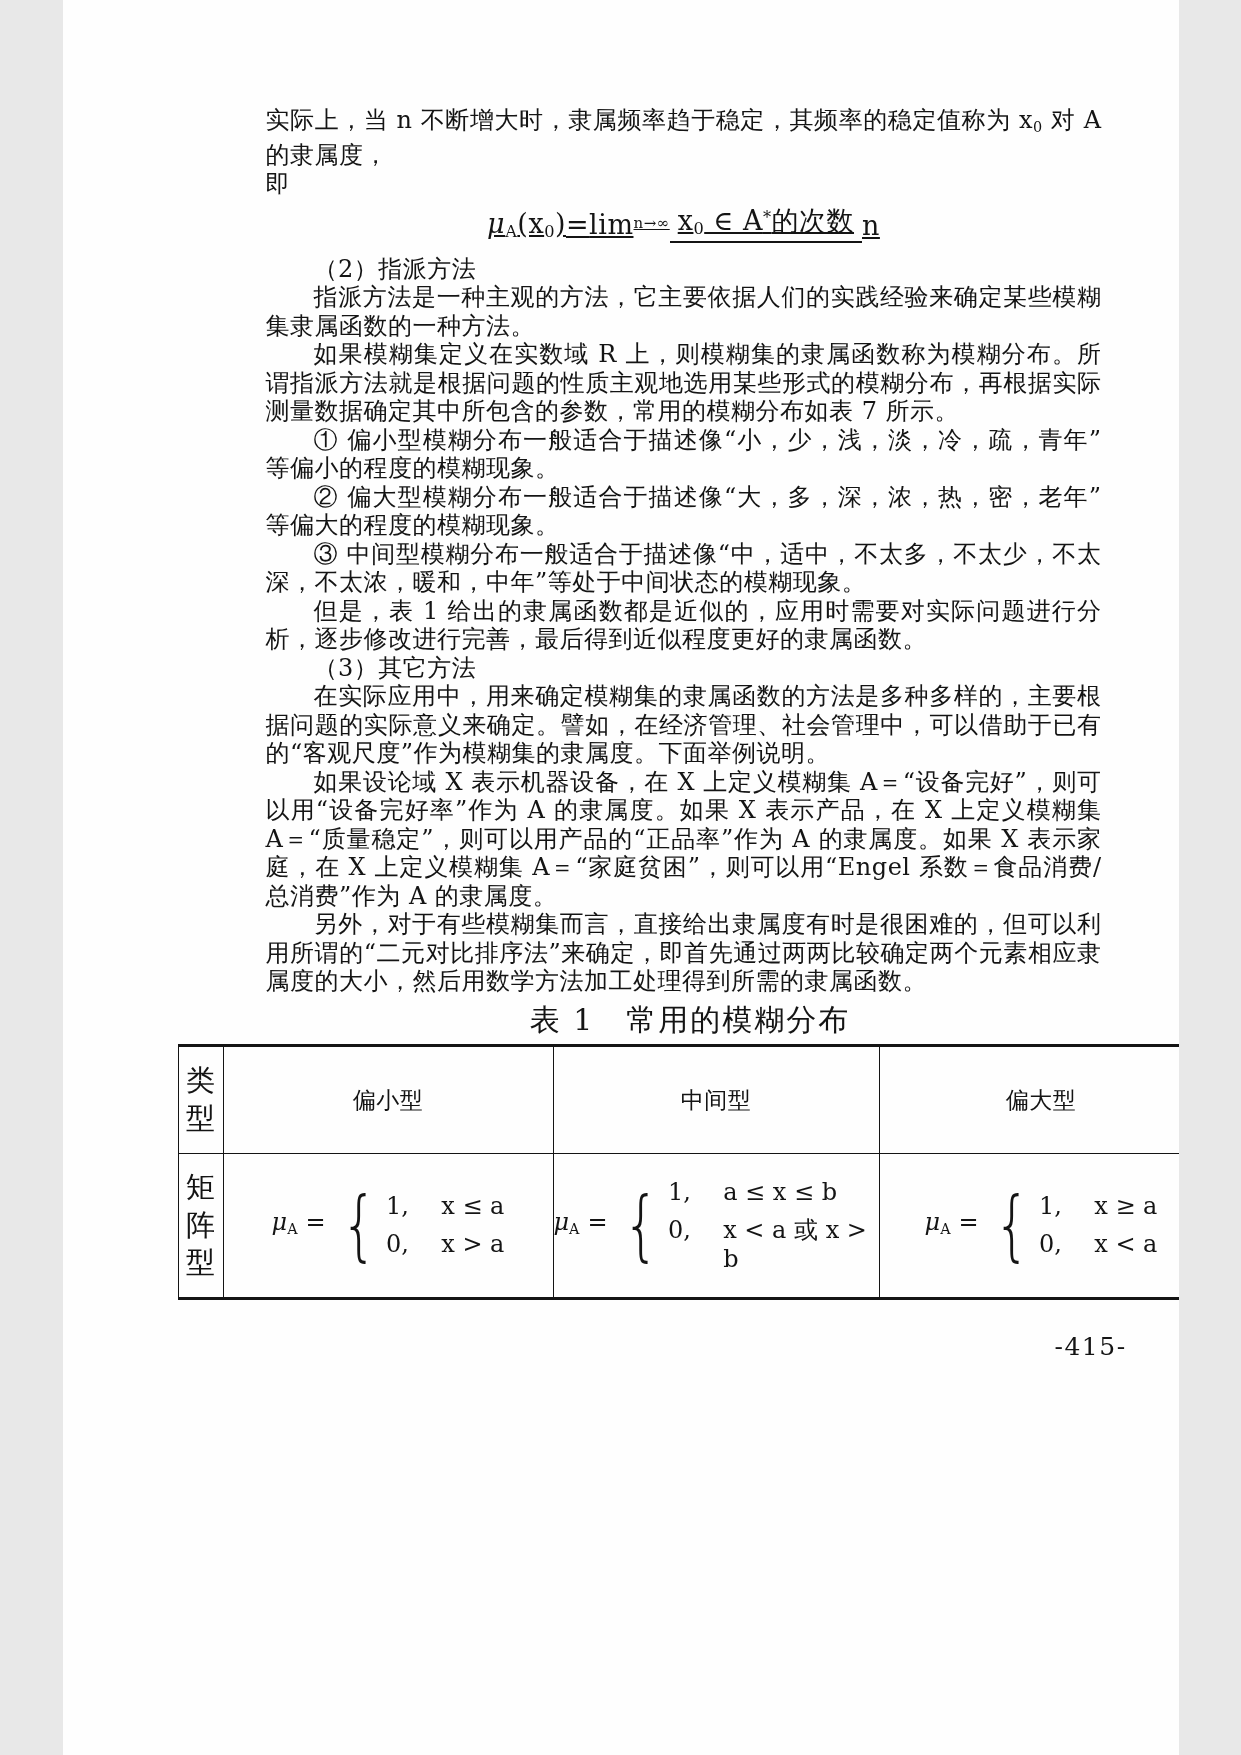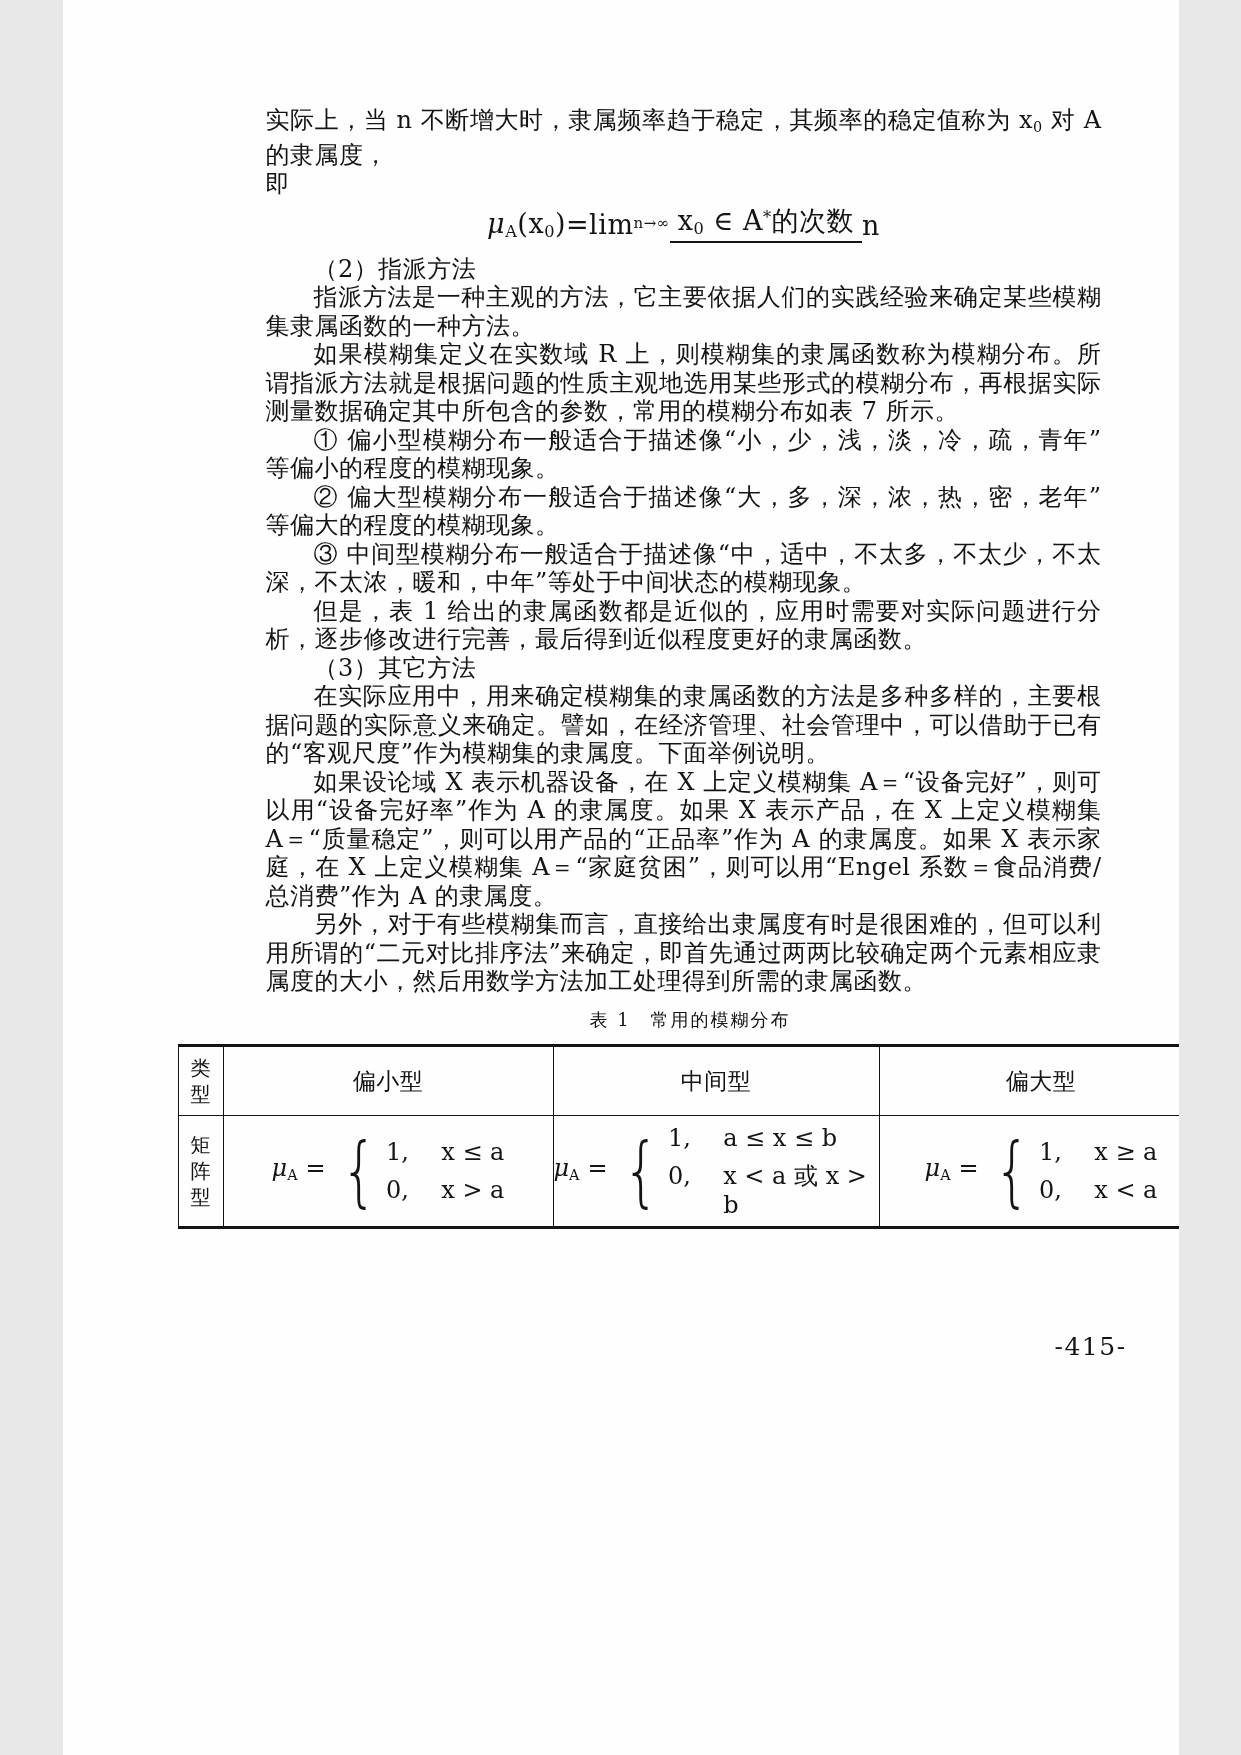--- a/index.html
+++ b/index.html
@@ -31,33 +31,34 @@
   
   .formula {
     display: flex;
     justify-content: center;
     align-items: center;
     gap: 0;
     margin: 8px 0 12px;
     font-size: 27px;
     line-height: 1.1;
     text-indent: 0;
+    text-decoration: underline;
   }
   .formula .mu { font-style: italic; }
   .f-lim { display: inline-flex; flex-direction: row; align-items: center; }
   .f-limsub { font-size: 15px; margin-top: -2px; }
   .f-frac { display: inline-flex; align-items: center; }
   .f-num { border-bottom: 2px solid #141414; padding: 0 8px 3px; }
   .f-den { padding-top: 3px; }
 
   
   .table-area { width: 1025px; margin-left: -88px; margin-top: 10px; }
   .table-title {
     text-align: center;
-    font-size: 18px;
+    font-size: 30px;
     letter-spacing: 2px;
     margin: 6px 0 10px;
     text-indent: 0;
   }
   table.dist {
     border-collapse: collapse;
     table-layout: fixed;
     width: 100%;
     border-top: 3px solid #141414;
     border-bottom: 3px solid #141414;
@@ -67,24 +68,24 @@
     text-align: center;
     vertical-align: middle;
     font-weight: normal;
     padding: 0;
   }
   table.dist th { height: 62px; font-size: 23px; }
   table.dist td { height: 110px; font-size: 24px; }
   .vlabel {
     display: block;
     width: 1.05em;
-    margin: 8px auto;
+    margin: 15px auto;
     word-break: break-all;
     line-height: 1.3;
-    font-size: 20px;
+    font-size: 29px;
     letter-spacing: 0;
     font-family: Liberation Serif, serif;
   }
 
   
   .pw { display: inline-flex; align-items: center; gap: 3px; letter-spacing: 0; }
   .pw .mu { font-style: italic; }
   .pw-eq { margin: 0 6px 0 8px; }
   .pw-brace::before {
     content: "{";

